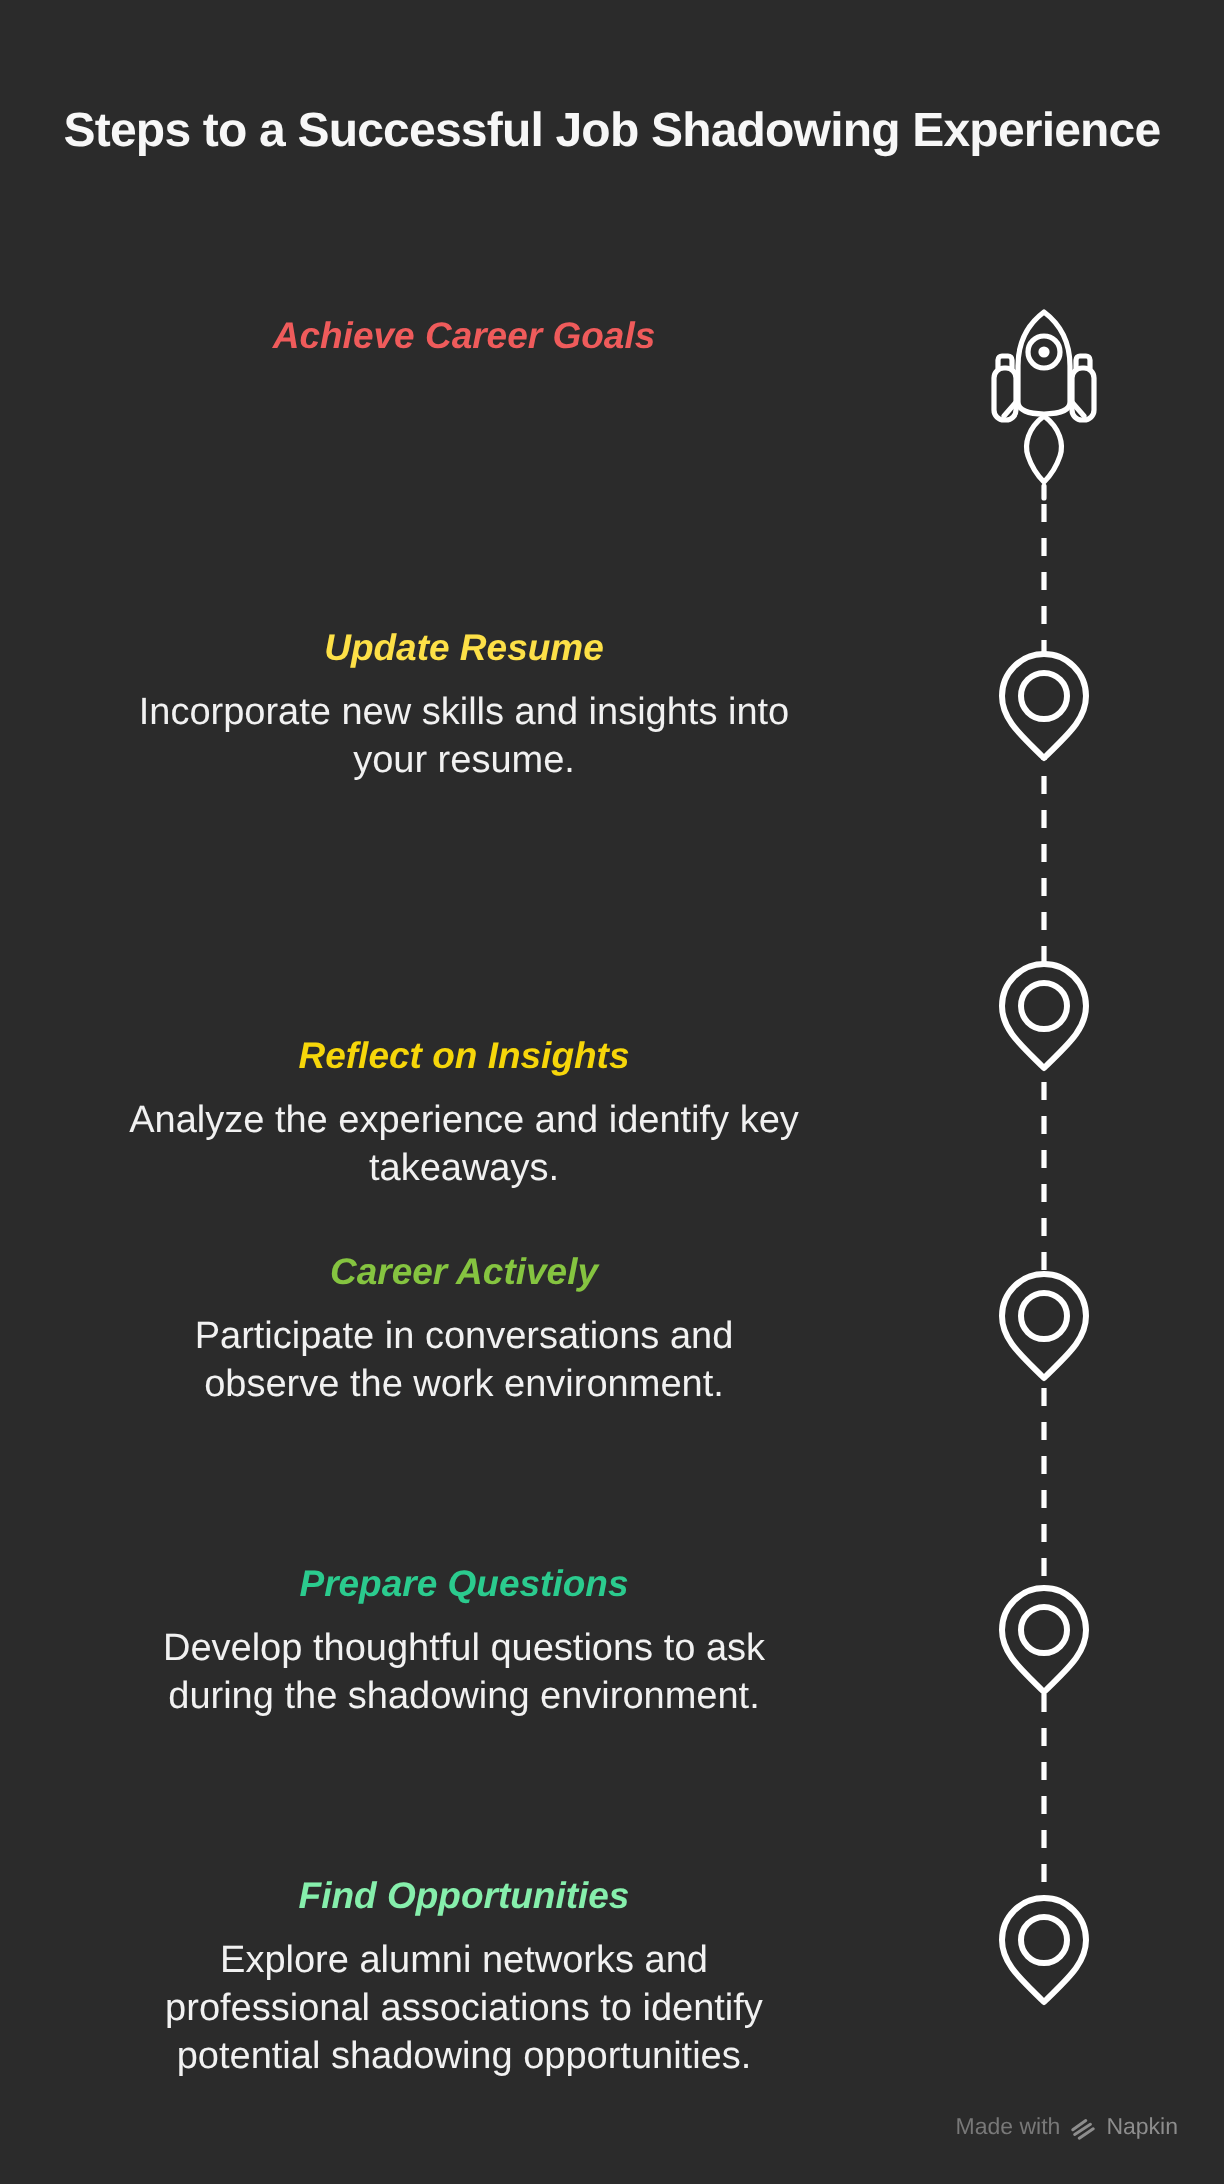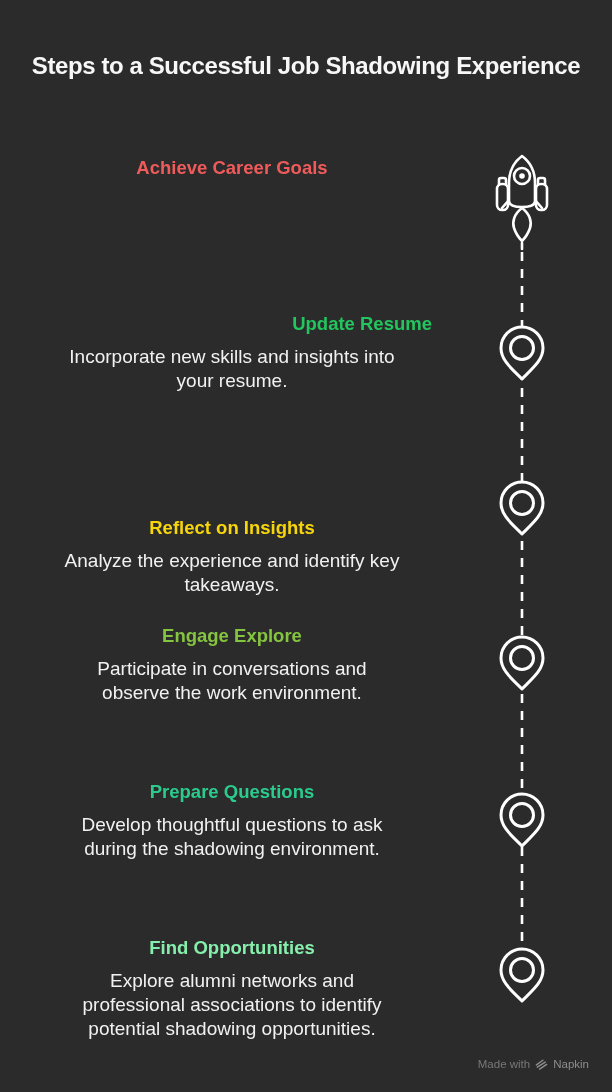--- a/index.html
+++ b/index.html
@@ -28,20 +28,21 @@
     position: absolute;
     left: 32px;
     width: 400px;
     text-align: center;
   }
   .step h2 {
     margin: 0;
     font-size: 18.5px;
     line-height: 26px;
     font-weight: 700;
+    font-style: italic;
   }
   .step p {
     margin: 8px 0 0 0;
     font-size: 19px;
     line-height: 24px;
     color: #f1f1f1;
     white-space: pre-line;
   }
   .step-1 { top: 155px; }
   .step-2 { top: 311px; }
@@ -72,33 +73,33 @@
 
 <div class="canvas">
 
   <h1 class="page-title">Steps to a Successful Job Shadowing Experience</h1>
 
   <section class="step step-1">
     <h2 style="color: rgb(239, 91, 91);">Achieve Career Goals</h2>
   </section>
 
   <section class="step step-2">
-    <h2 style="color: #22c55e; text-align: right;">Update Resume</h2>
+    <h2 style="color: #fde047;">Update Resume</h2>
     <p>Incorporate new skills and insights into
 your resume.</p>
   </section>
 
   <section class="step step-3">
     <h2 style="color: rgb(246, 214, 10); margin-top: 48px;">Reflect on Insights</h2>
     <p>Analyze the experience and identify key
 takeaways.</p>
   </section>
 
   <section class="step step-4">
-    <h2 style="color: rgb(133, 196, 64);">Engage Explore</h2>
+    <h2 style="color: rgb(133, 196, 64);">Career Actively</h2>
     <p>Participate in conversations and
 observe the work environment.</p>
   </section>
 
   <section class="step step-5">
     <h2 style="color: rgb(43, 203, 142);">Prepare Questions</h2>
     <p>Develop thoughtful questions to ask
 during the shadowing environment.</p>
   </section>
 

